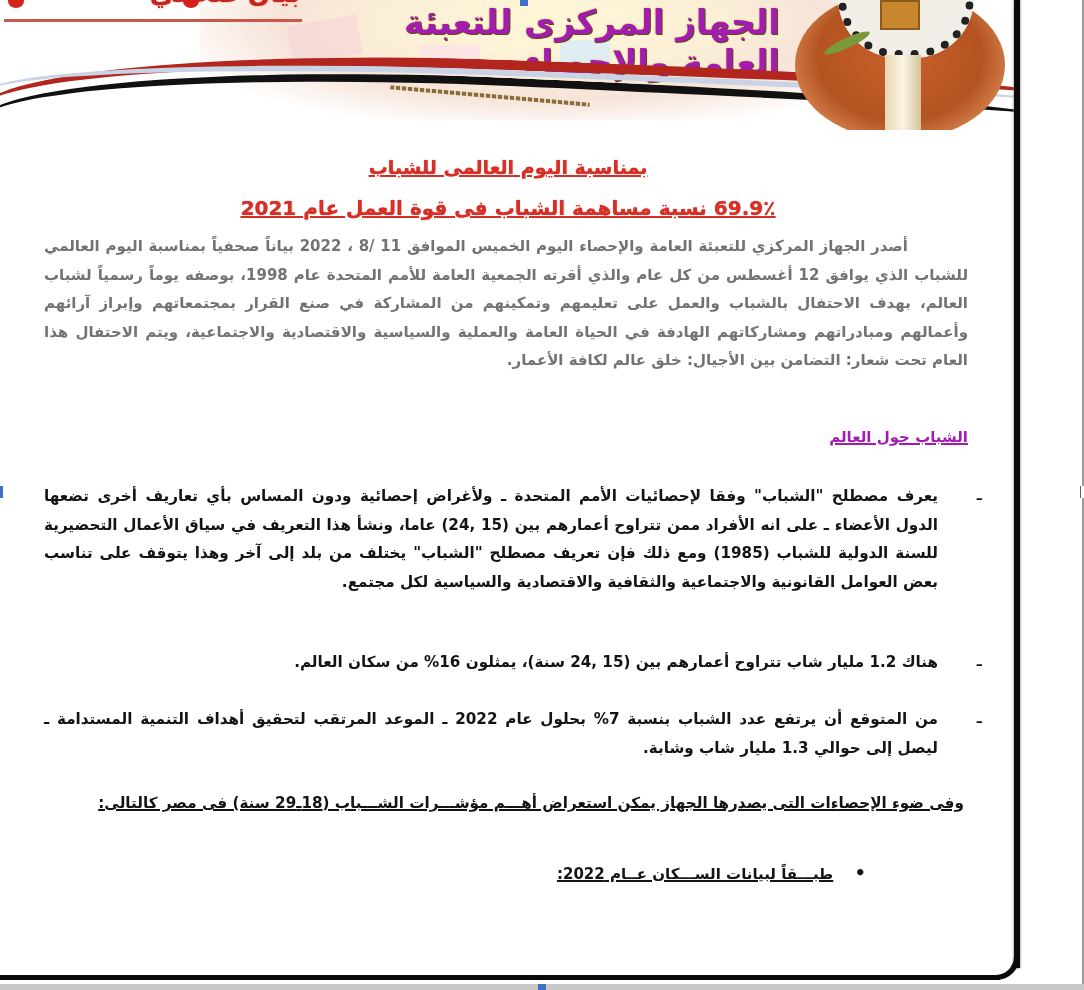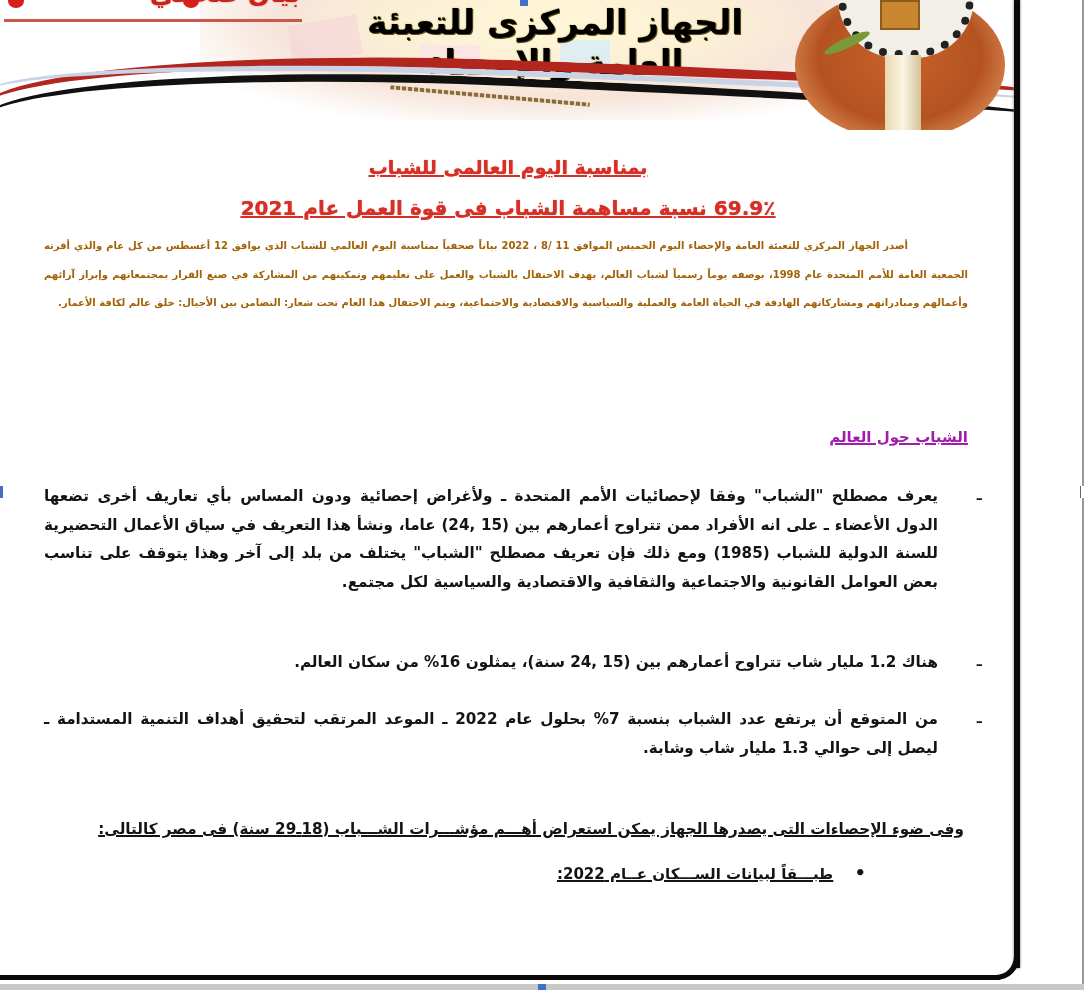--- a/index.html
+++ b/index.html
@@ -56,23 +56,23 @@
     position:absolute; left:-20px; top:78px; width:1060px; height:60px;
     border-top:8px solid #111; border-radius:50% 50% 0 0 / 100% 20% 0 0;
     transform:rotate(2.5deg);
   }
   .wave-silver {
     position:absolute; left:-20px; top:70px; width:1060px; height:40px;
     border-top:6px solid #c9d3e6; border-radius:50% 50% 0 0 / 100% 20% 0 0;
     transform:rotate(2.2deg);
   }
   .banner-title {
-    position:absolute; left:330px; top:2px; width:450px; text-align:center;
+    position:absolute; left:330px; top:2px; width:450px; text-align:right;
     font-family:"DejaVu Sans", sans-serif; font-weight:bold; font-size:34px;
-    color:#000000; text-shadow:1px 1px 0 #5a4c10, 0 0 2px #c9b84a; direction:rtl;
+    color:#a21caf; text-shadow:1px 1px 0 #5a4c10, 0 0 2px #c9b84a; direction:rtl;
   }
   .banner-subtitle {
     position:absolute; left:390px; top:94px; width:200px; height:4px;
     background:repeating-linear-gradient(90deg,#8a6a40 0 4px,#e6d4b0 4px 6px);
     transform:rotate(5deg);
   }
   .banner-left-title {
     position:absolute; left:0; top:-22px; width:300px; height:30px;
     font-weight:bold; font-size:26px; color:#c4261e; direction:rtl; text-align:right;
     text-shadow:0 0 2px #f08070;
@@ -104,21 +104,21 @@
   .content { position:absolute; left:0; top:0; width:1016px; height:788px; direction:rtl; }
   .title {
     position:absolute; left:0; width:1016px; text-align:center;
     font-weight:bold; color:#d62f26; text-decoration:underline; text-decoration-thickness:2px;
     text-shadow:0 0 1px #d62f26;
   }
   .title1 { top:156px; font-size:19px; }
   .title2 { top:196px; font-size:20px; }
   .para {
     position:absolute; left:44px; width:924px; text-align:justify; text-align-last:right;
-    font-weight:bold; color:#a16207; font-size:10px; line-height:28.5px;
+    font-weight:bold; color:#737373; font-size:15px; line-height:28.5px;
   }
   .p-intro { top:232px; text-indent:60px; }
   .section-heading {
     position:absolute; right:48px; font-weight:bold; font-size:15px; color:#a21caf;
     text-decoration:underline; text-decoration-thickness:2px;margin-left:20px;
   }
   .sh1 { top:428px; }
   .bullet-row { position:absolute; left:44px; width:950px; }
   .bullet-mark {
     position:absolute; right:12px; top:4px; font-weight:bold; font-size:15px; color:#141414;
@@ -127,21 +127,21 @@
     position:absolute; right:56px; left:0; text-align:justify; text-align-last:right;
     font-weight:bold; color:#141414; font-size:15.2px; line-height:28.5px;
   }
   .b1 { top:482px; }
   .b2 { top:648px; }
   .b3 { top:705px; }
   .para-heading {
     position:absolute; left:44px; width:920px; font-weight:bold; font-size:15.2px; color:#141414;
     line-height:30px; text-decoration:underline; text-decoration-thickness:2px;
   }
-  .ph1 { top:788px;margin-top:26px; }
+  .ph1 { top:788px; }
   .sub-bullet {
     position:absolute; right:150px; top:862px; font-weight:bold; font-size:15px; color:#141414;
   }
   .sub-bullet .dotb { margin-left:16px; font-size:18px; }
   .sub-bullet .lbl { text-decoration:underline; text-decoration-thickness:2px;margin-left:32px; }
   .p-final { top:908px; width:885px; left:60px; }
 </style>
 </head>
 <body>
 

